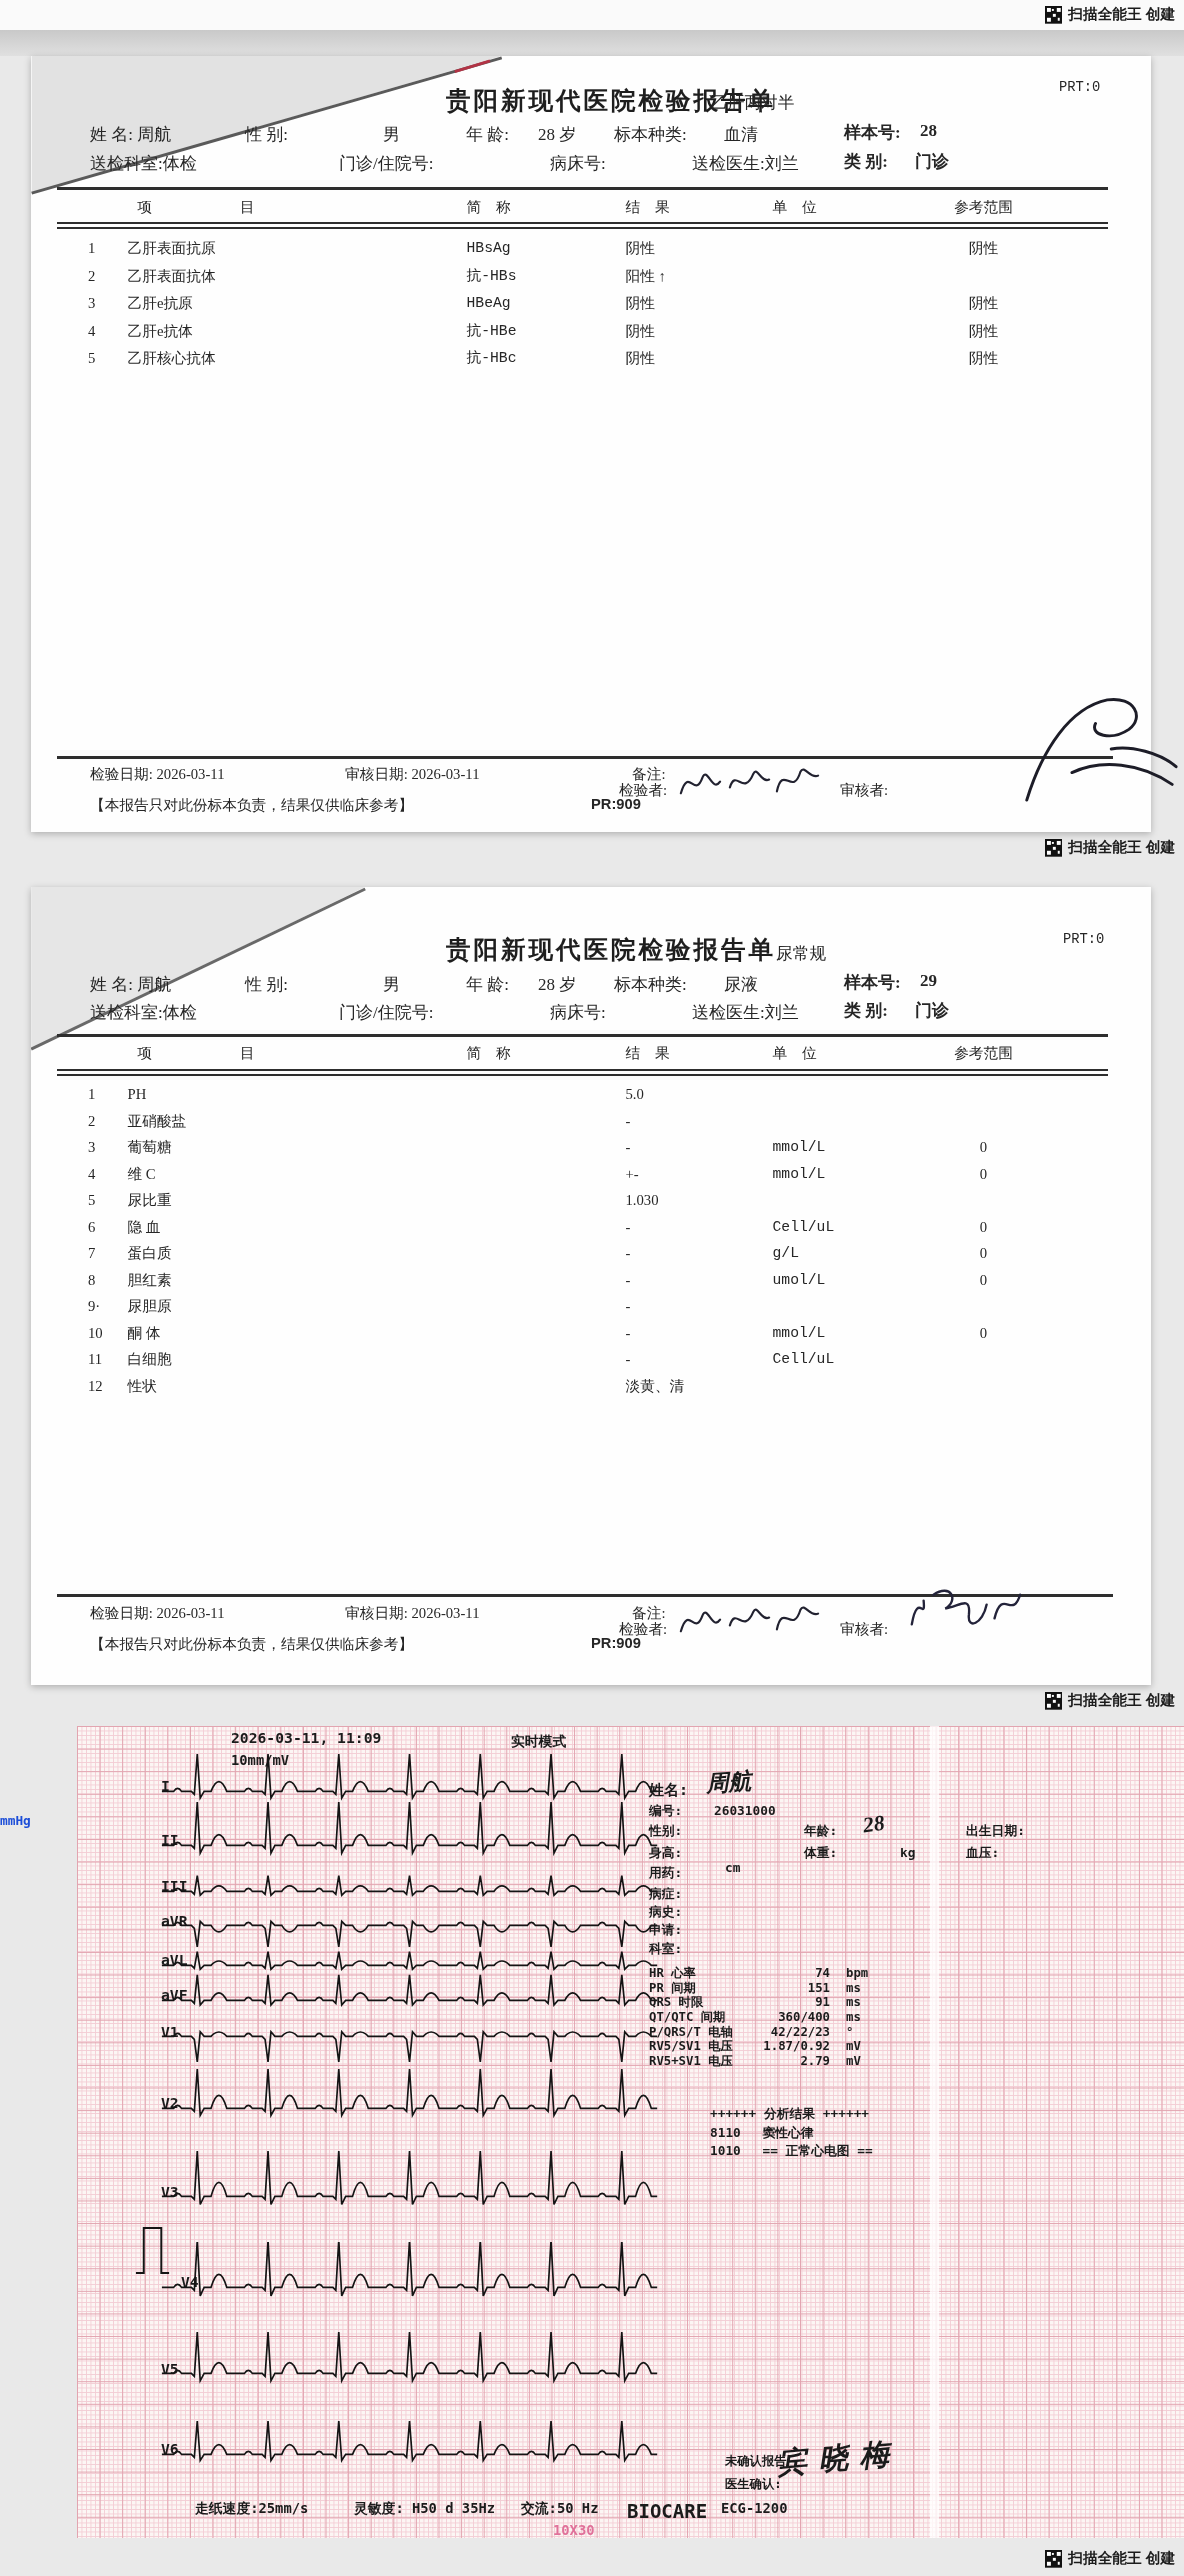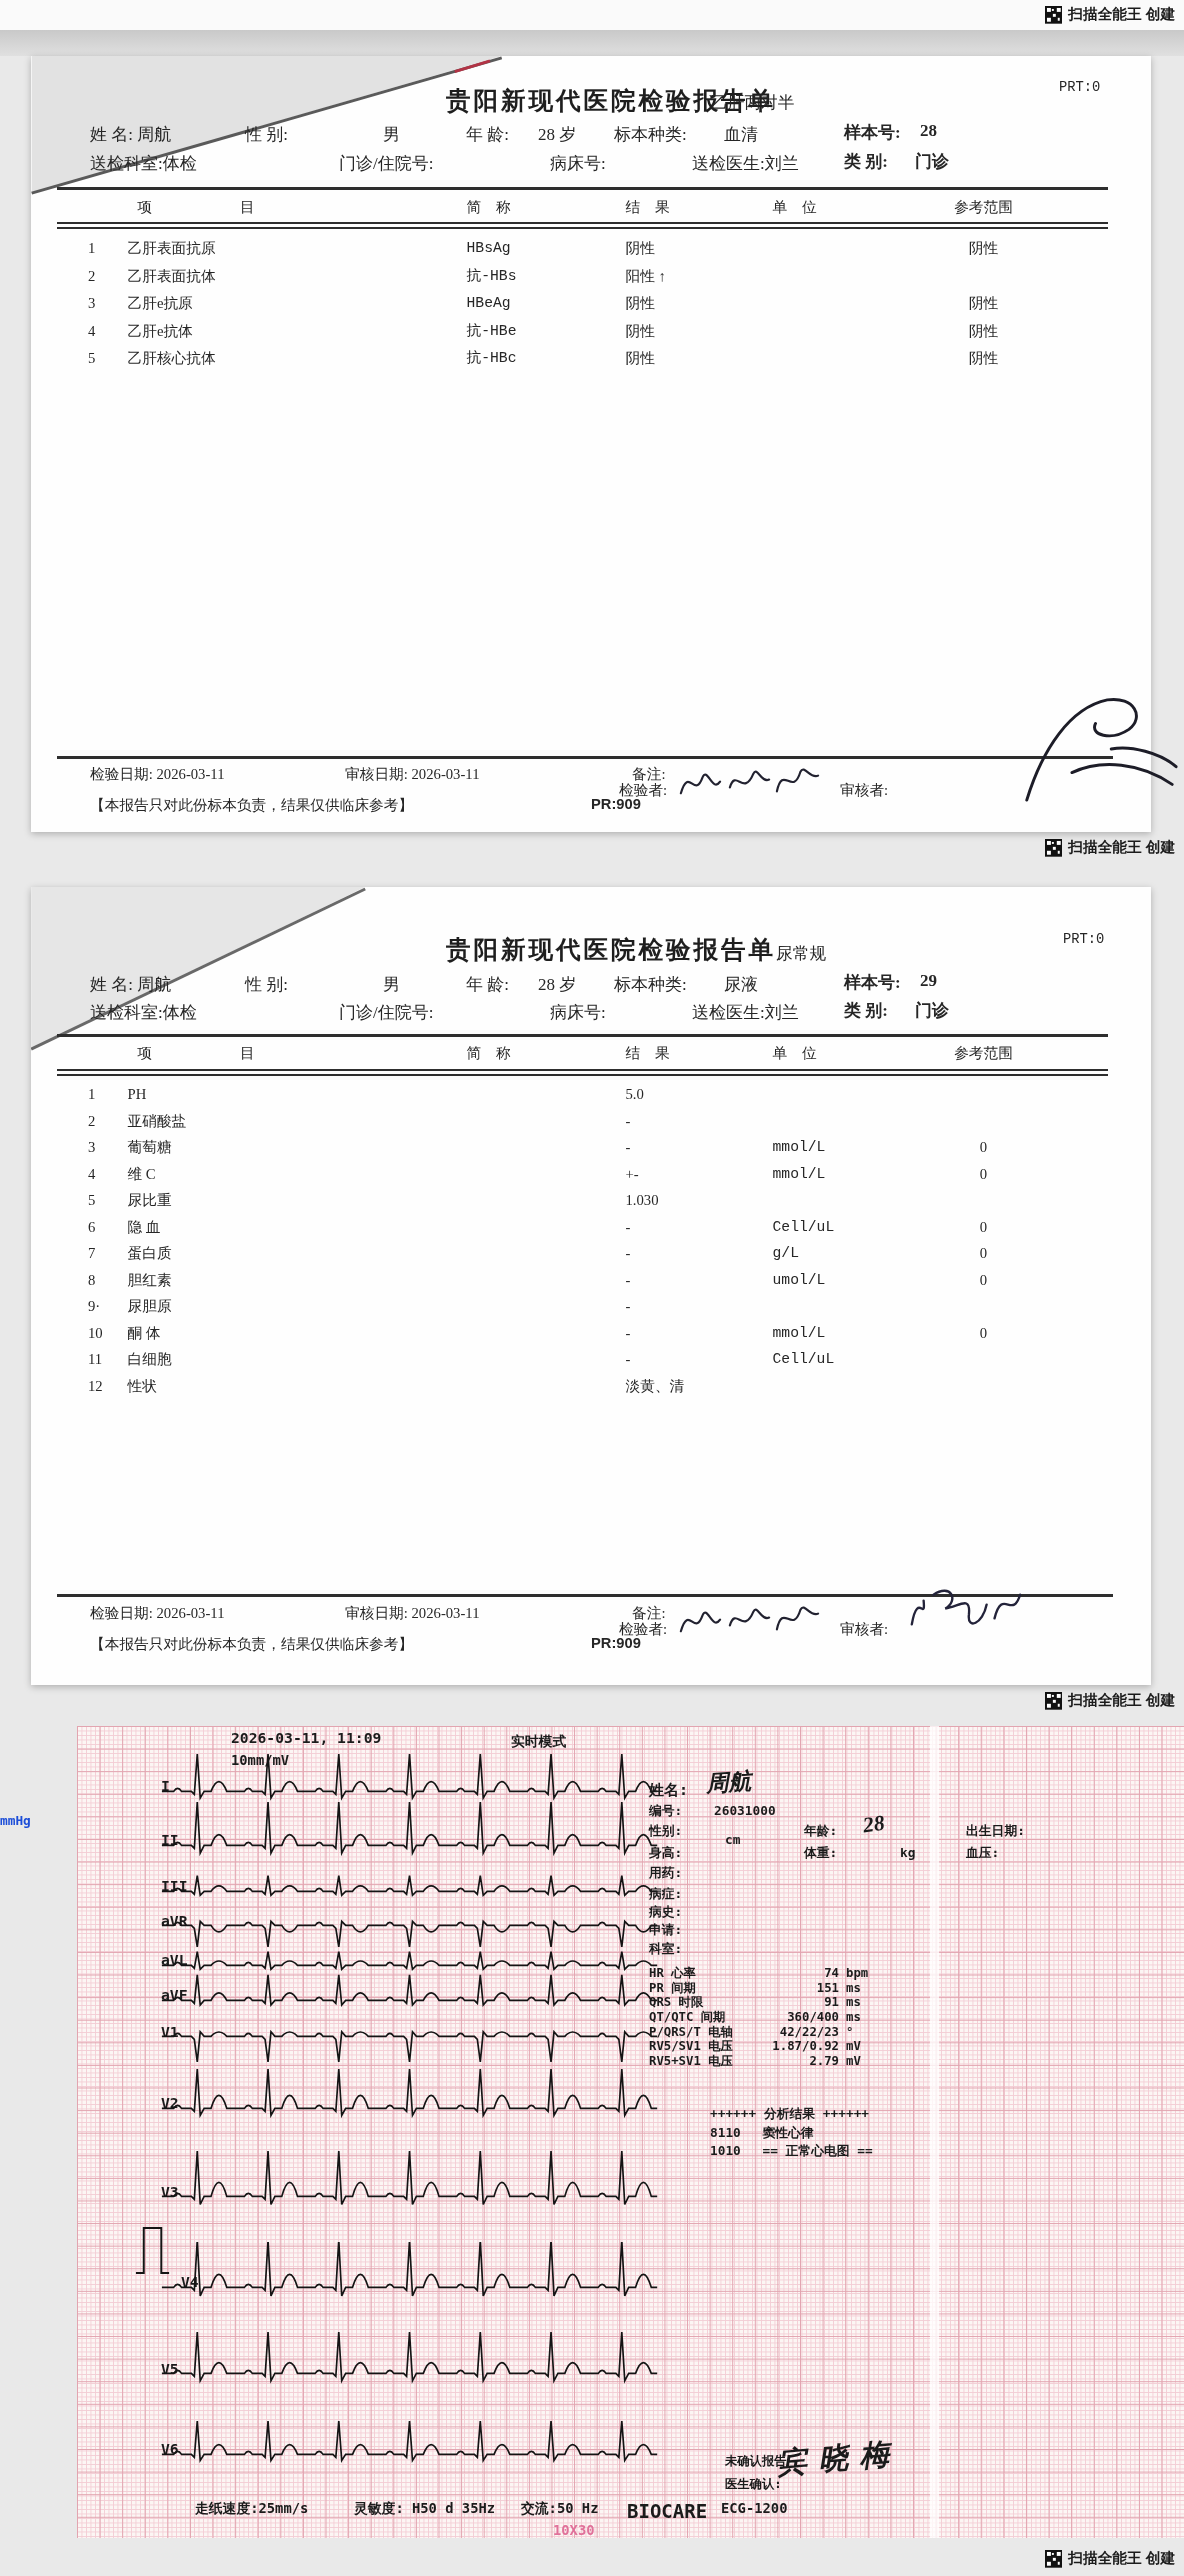--- a/index.html
+++ b/index.html
@@ -34,21 +34,21 @@
          linear-gradient(90deg, #e2a5b0 1px, transparent 1px),
          linear-gradient(#f3ced5 1px, transparent 1px),
          linear-gradient(90deg, #f3ced5 1px, transparent 1px);
        background-size:22.6px 22.6px,22.6px 22.6px,4.5px 4.5px,4.5px 4.5px;}
   .ecg .abs{font-family:"DejaVu Sans Mono","Liberation Mono",monospace;font-weight:700;color:#1b1b1b;}
   .lead-label{font-size:14.7px;}
   .trace{position:absolute;}
   .meas-line{display:flex;width:228px;height:14.7px;line-height:14.7px;font-size:12.3px;}
   .meas-line .ml{flex:1;}
   .meas-line .mv{width:79px;text-align:right;}
-  .meas-line .mu{width:31px;padding-left:7px;}
+  .meas-line .mu{width:31px;padding-left:16px;}
   .ana-line{height:18.7px;line-height:18.7px;font-size:12.8px;display:flex;gap:21.6px;}
   .hand{font-style:italic;font-weight:600;color:#2e3a5c;}
   .seam{position:absolute;top:0;bottom:0;width:8.8px;background:rgba(255,255,255,.78);}
 </style>
 </head>
 <body>
 
 <div class="stage">
   <div class="top-white"></div>
   <div class="gray-band"></div>
@@ -433,21 +433,21 @@
     <div>
       <span class="abs" style="left:572px;top:55px;font-size:15px">姓名:</span>
       <span class="abs hand" style="left:629px;top:41px;font-size:22.6px;transform:rotate(-4deg);font-family:'Liberation Serif',serif">周航</span>
       <span class="abs" style="left:572px;top:77px;font-size:12.8px">编号:</span>
       <span class="abs" style="left:637px;top:77px;font-size:12.8px">26031000</span>
       <span class="abs" style="left:572px;top:97px;font-size:12.8px">性别:</span>
       <span class="abs" style="left:727px;top:97px;font-size:12.8px">年龄:</span>
       <span class="abs hand" style="left:786px;top:86px;font-size:21.6px;transform:rotate(-8deg);font-family:'Liberation Serif',serif">28</span>
       <span class="abs" style="left:889px;top:97px;font-size:12.8px">出生日期:</span>
       <span class="abs" style="left:572px;top:119px;font-size:12.8px">身高:</span>
-      <span class="abs" style="left:648px;top:106px;font-size:12.8px">cm</span>
+      <span class="abs" style="left:648px;top:134px;font-size:12.8px">cm</span>
       <span class="abs" style="left:727px;top:119px;font-size:12.8px">体重:</span>
       <span class="abs" style="left:823px;top:119px;font-size:12.8px">kg</span>
       <span class="abs" style="left:889px;top:119px;font-size:12.8px">血压:</span>
       <span class="abs" style="left:572px;top:139px;font-size:12.8px">用药:</span>
       <span class="abs" style="left:572px;top:160px;font-size:12.8px">病症:</span>
       <span class="abs" style="left:572px;top:178px;font-size:12.8px">病史:</span>
       <span class="abs" style="left:572px;top:196px;font-size:12.8px">申请:</span>
       <span class="abs" style="left:572px;top:215px;font-size:12.8px">科室:</span>
     </div>
 

